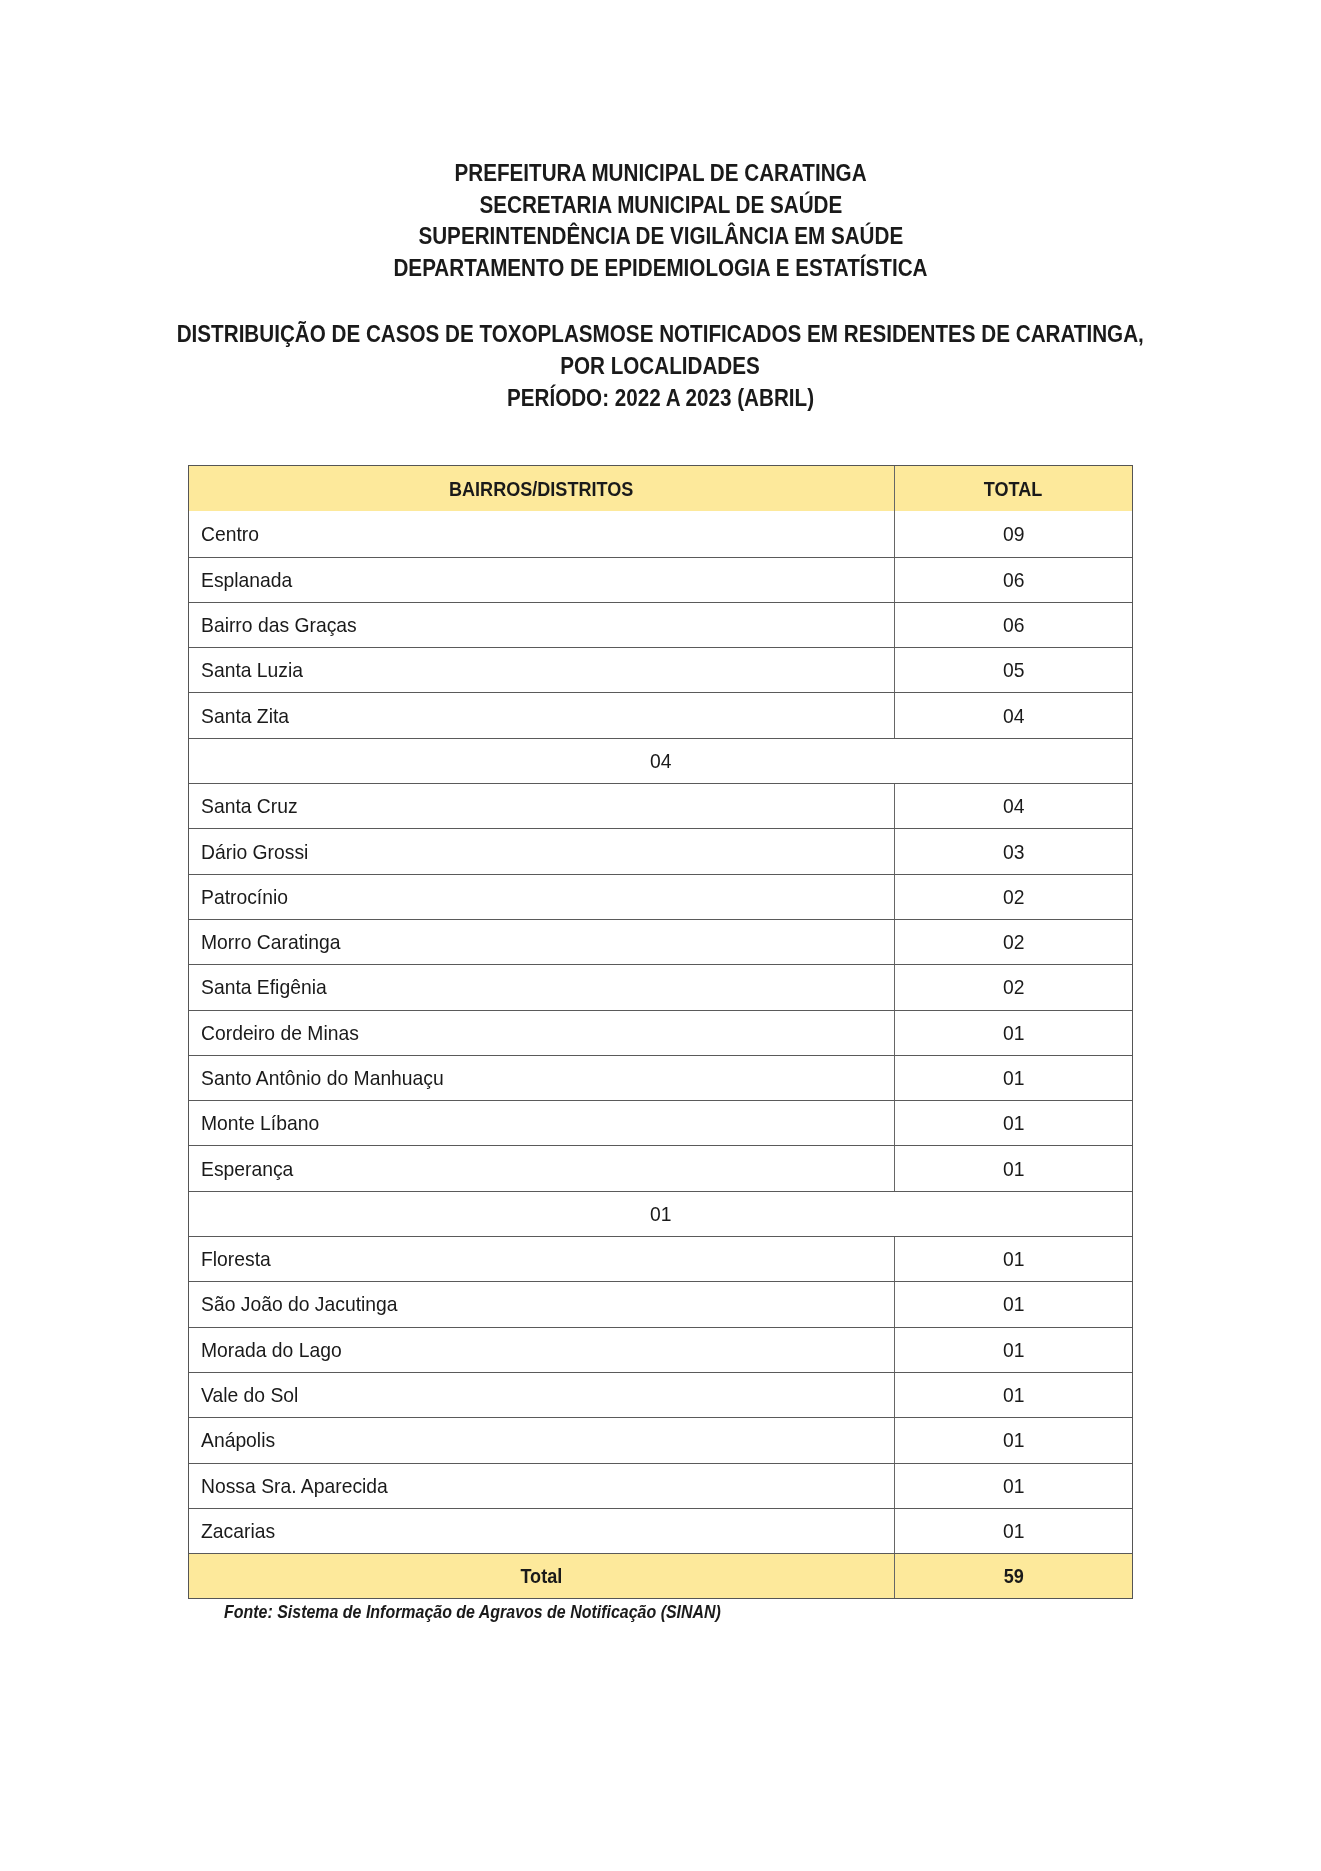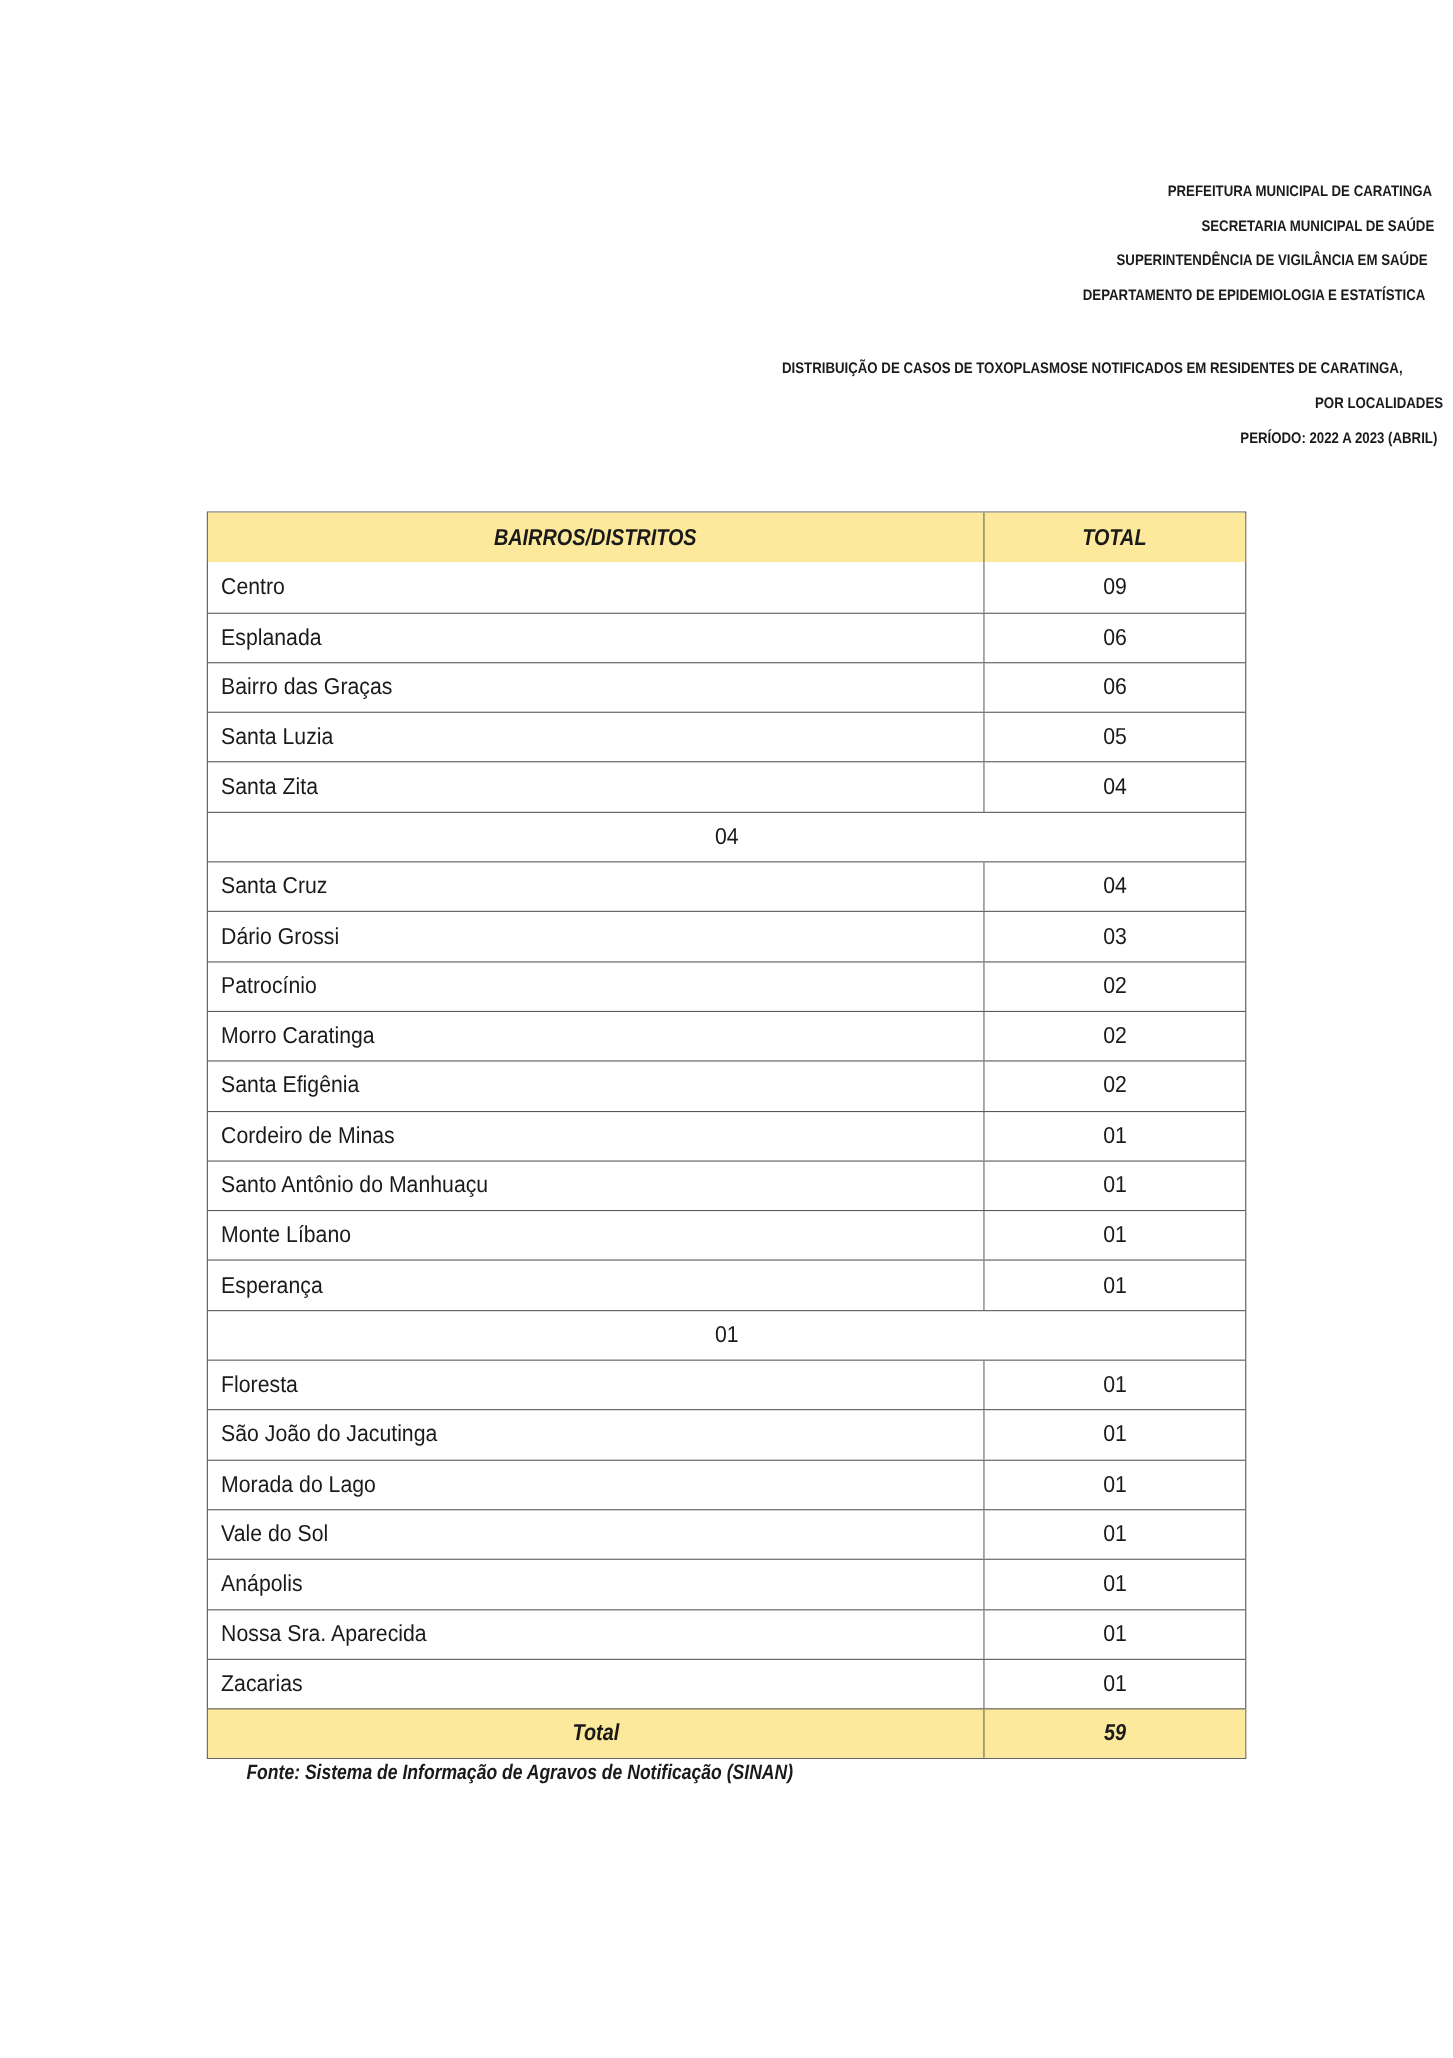--- a/index.html
+++ b/index.html
@@ -1,30 +1,30 @@
 <!DOCTYPE html>
 <html><head>
 <meta charset="utf-8">
 <style>
   html, body { margin: 0; padding: 0; background: #ffffff; }
   body { width: 1321px; height: 1871px; position: relative; overflow: hidden;
          font-family: "Liberation Sans", "DejaVu Sans", sans-serif; color: #1a1a1a; }
-  .hdr-line { position: absolute; left: 0; width: 1321px; text-align: right;
-              font-weight: bold; font-size: 14px; line-height: 32px; }
+  .hdr-line { position: absolute; left: 0; width: 1321px; text-align: center;
+              font-weight: bold; font-size: 24px; line-height: 32px; }
   .hdr-line span { display: inline-block; transform: scaleX(0.86); transform-origin: center; }
   .table { position: absolute; left: 188px; top: 465px; width: 945px;
            border: 1.5px solid #555; box-sizing: border-box; }
   .row { display: flex; height: 45.3px; border-top: 1.5px solid #5a5a5a; box-sizing: border-box; }
   .row:first-child { border-top: none; }
   .cell-name { width: 706px; border-right: 1.5px solid #666; box-sizing: border-box;
                display: flex; align-items: center; padding-left: 12px; font-size: 21px; }
   .cell-total { flex: 1; display: flex; align-items: center; justify-content: center; font-size: 21px; }
   .cell-name span, .cell-total span { display: inline-block; transform: scaleX(0.92); transform-origin: left center; }
   .cell-total span { transform-origin: center; }
-  .row.head, .row.foot { background: #fde99b; font-weight: bold; font-style: italic; }
+  .row.head, .row.foot { background: #fde99b; font-weight: bold; }
   .row.head .cell-name, .row.foot .cell-name { justify-content: center; padding-left: 0; }
   .row.head .cell-name span, .row.foot .cell-name span,
   .row.head .cell-total span, .row.foot .cell-total span { transform: scaleX(0.86); transform-origin: center; }
   .footnote { position: absolute; left: 188px; top: 1599px; font-size: 19px; font-weight: bold;
               font-style: italic; line-height: 26px; margin-left: 36px; }
   .footnote span { display: inline-block; transform: scaleX(0.84); transform-origin: left center; }
 </style>
 </head>
 <body>
 

